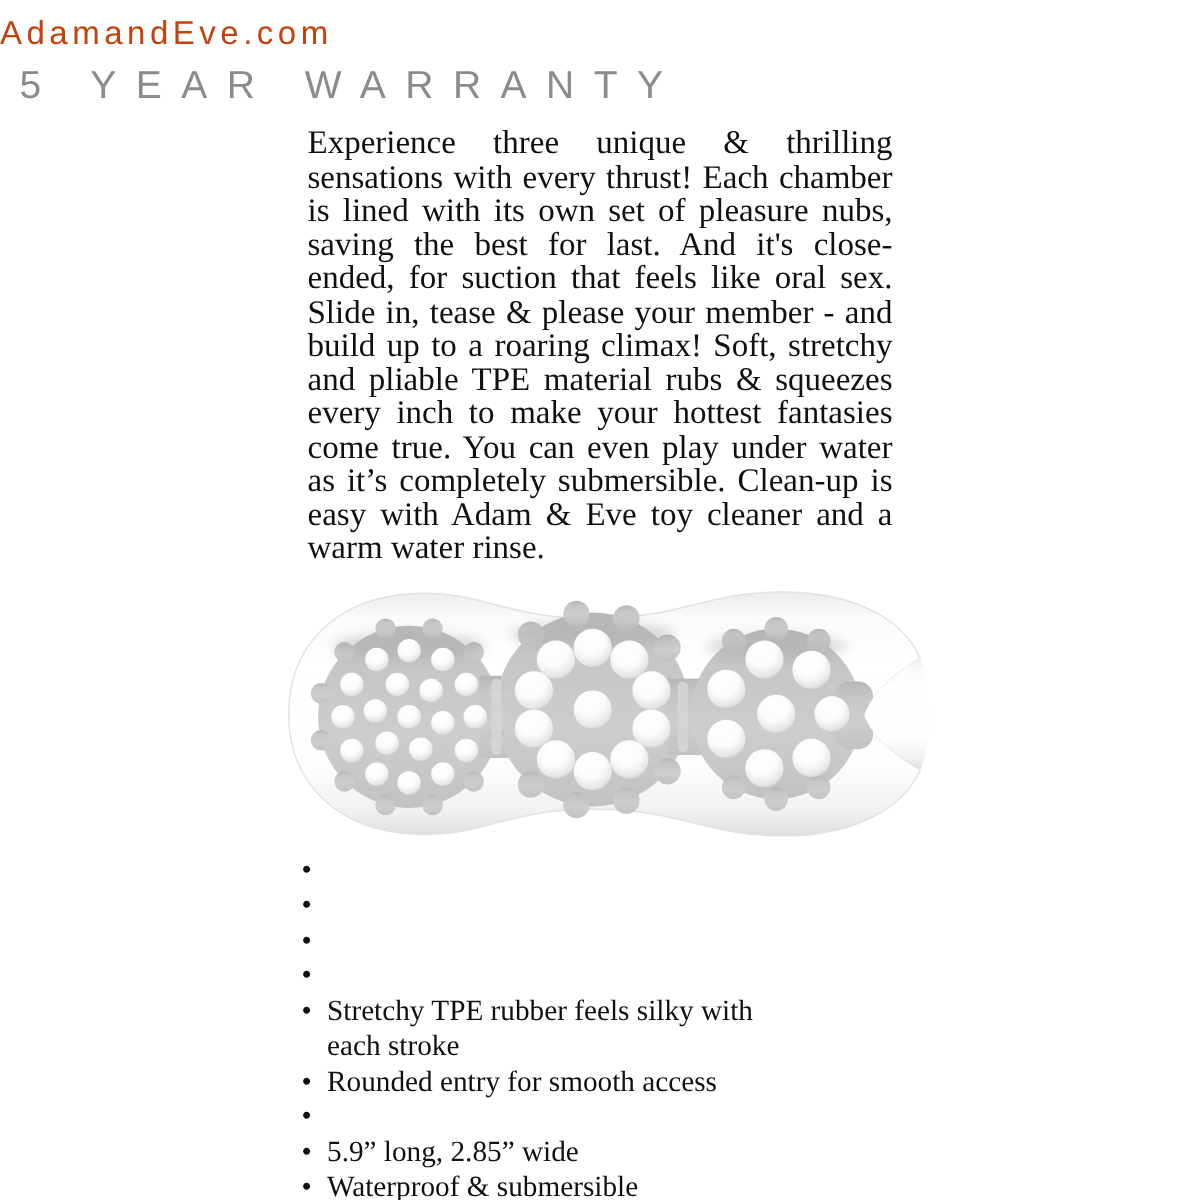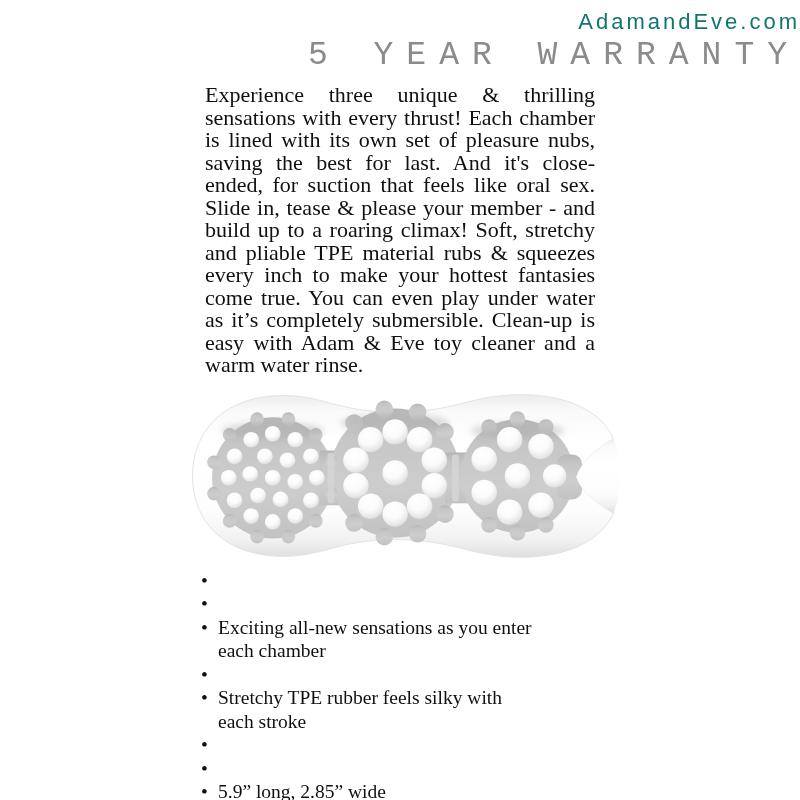--- a/index.html
+++ b/index.html
@@ -6,33 +6,32 @@
   body {
     width: 800px; height: 800px;
     background: #ffffff;
     font-family: "Liberation Serif", serif;
     color: #101010;
     overflow: hidden;
   }
   .page { width: 800px; padding-top: 9px; }
 
   .site-title {
-    text-align: right;
+    text-align: left;
     font-family: "Liberation Sans", sans-serif;
     font-size: 22px;
     letter-spacing: 3px;
-    color: #0f766e;
+    color: #c2410c;
     line-height: 26px;
-    margin-left: 13px;
   }
   .warranty {
     margin-top: 6px;
-    text-align: right;
-    font-family: Liberation Mono, monospace;
-    font-size: 33px;
+    text-align: left;
+    font-family: Liberation Sans, sans-serif;
+    font-size: 26px;
     letter-spacing: 13px;
     text-indent: 13px;
     color: #8b8b8b;
     line-height: 30px;
   }
   .description {
     width: 390px;
     margin: 13px auto 0;
     font-size: 22px;
     line-height: 22.5px;
@@ -215,33 +214,32 @@
 
   <ul class="features">
     <li>
       <span class="bullet">•</span>
     </li>
     <li>
       <span class="bullet">•</span>
     </li>
     <li>
       <span class="bullet">•</span>
-      <span class="feature-text">Exciting all-new sensations as you enter
-each chamber</span>
     </li>
     <li>
       <span class="bullet">•</span>
     </li>
     <li>
       <span class="bullet">•</span>
       <span class="feature-text">Stretchy TPE rubber feels silky with
 each stroke</span>
     </li>
     <li>
       <span class="bullet">•</span>
+      <span class="feature-text">Rounded entry for smooth access</span>
     </li>
     <li>
       <span class="bullet">•</span>
     </li>
     <li>
       <span class="bullet">•</span>
       <span class="feature-text">5.9” long, 2.85” wide</span>
     </li>
     <li>
       <span class="bullet">•</span>

